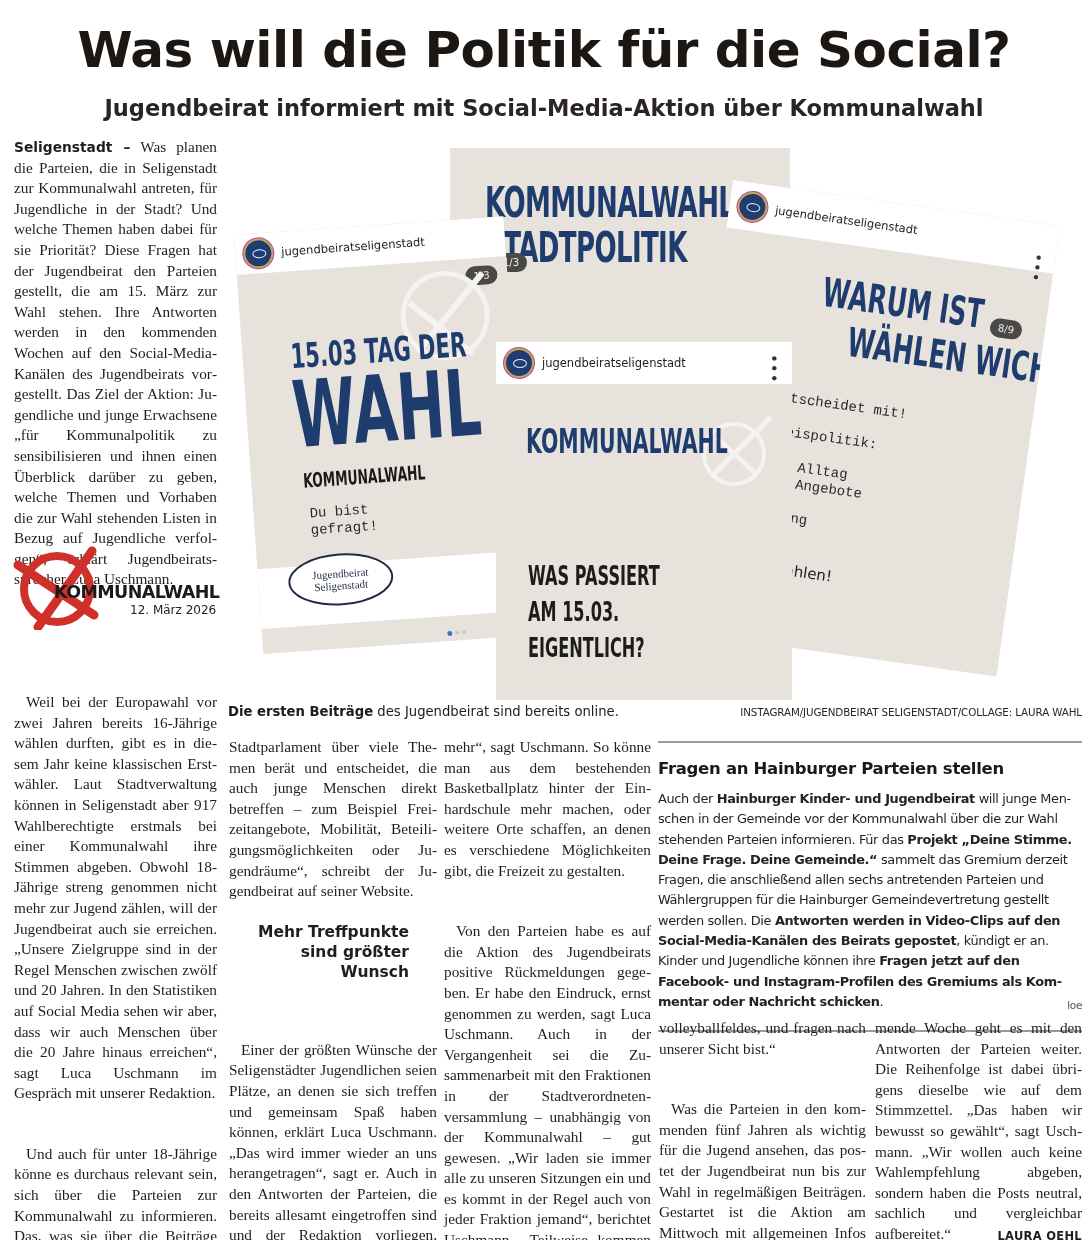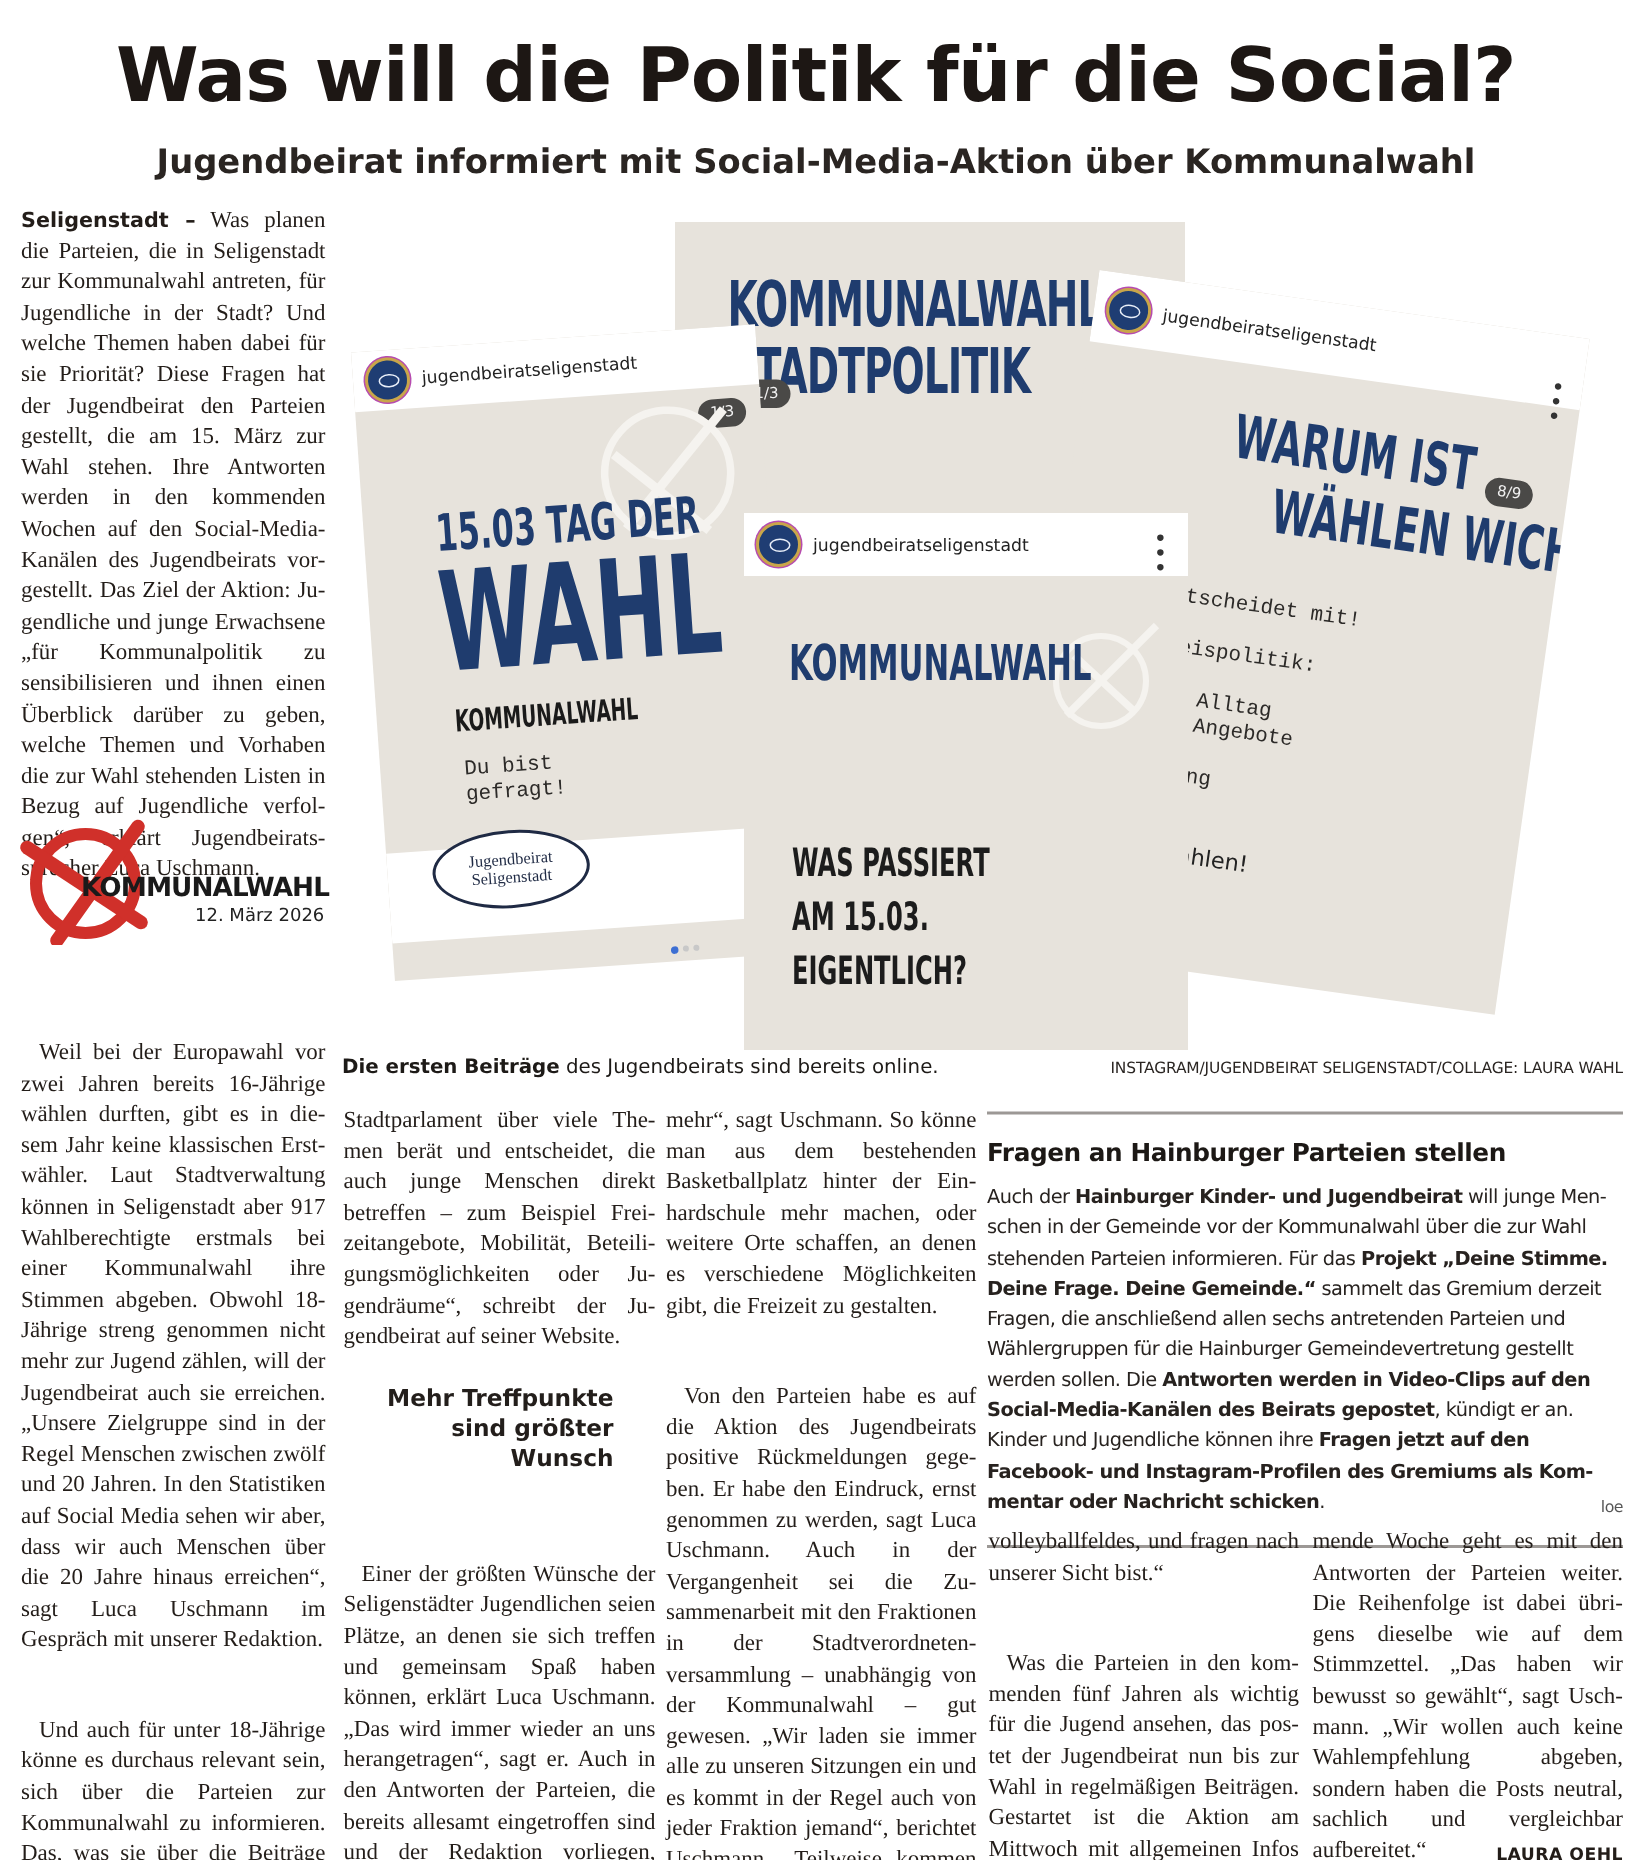--- a/index.html
+++ b/index.html
@@ -193,21 +193,21 @@
       <span class="cond blue" style="font-size:33px; transform:scaleX(0.62);">KOMMUNALWAHL</span>
     </div>
     <div style="position:absolute; left:32px; top:218px; line-height:32px;">
       <span class="cond" style="font-size:26px; transform:scaleX(0.62); color:#1c1c1c;">WAS PASSIERT</span><br>
       <span class="cond" style="font-size:26px; transform:scaleX(0.62); color:#1c1c1c;">AM 15.03.</span><br>
       <span class="cond" style="font-size:26px; transform:scaleX(0.62); color:#1c1c1c;">EIGENTLICH?</span>
     </div>
   </div>
 </div>
 
-<div class="caption"><b>Die ersten Beiträge</b><span> des Jugendbeirats sind bereits online.</span></div>
+<div class="caption"><b>Die ersten Beiträge</b><span> des Jugendbeirat sind bereits online.</span></div>
 <div class="credit">INSTAGRAM/JUGENDBEIRAT SELIGENSTADT/COLLAGE: LAURA WAHL</div>
 
 <div class="col" style="left:229px; top:737px; width:208px;">
   <p>Stadtparlament über viele The­men berät und entscheidet, die auch junge Menschen direkt betreffen – zum Beispiel Frei­zeitangebote, Mobilität, Beteili­gungsmöglichkeiten oder Ju­gendräume“, schreibt der Ju­gendbeirat auf seiner Website.</p>
   <div style="height:20px;"></div>
   <div class="subhead" style="width:180px;">Mehr Treffpunkte sind größter Wunsch</div>
   <div style="height:18px;"></div>
   <p class="indent">Einer der größten Wünsche der Seligenstädter Jugendli­chen seien Plätze, an denen sie sich treffen und gemeinsam Spaß haben können, erklärt Lu­ca Uschmann. „Das wird immer wieder an uns herangetragen“, sagt er. Auch in den Antworten der Parteien, die bereits alle­samt eingetroffen sind und der Redaktion vorliegen, spiegelt sich das wider. „Spielplätze sind häufig nur für Jüngere gedacht, aber ab zwölf Jahren gibt es ei­gentlich keinen passenden Ort</p>
 </div>
 

